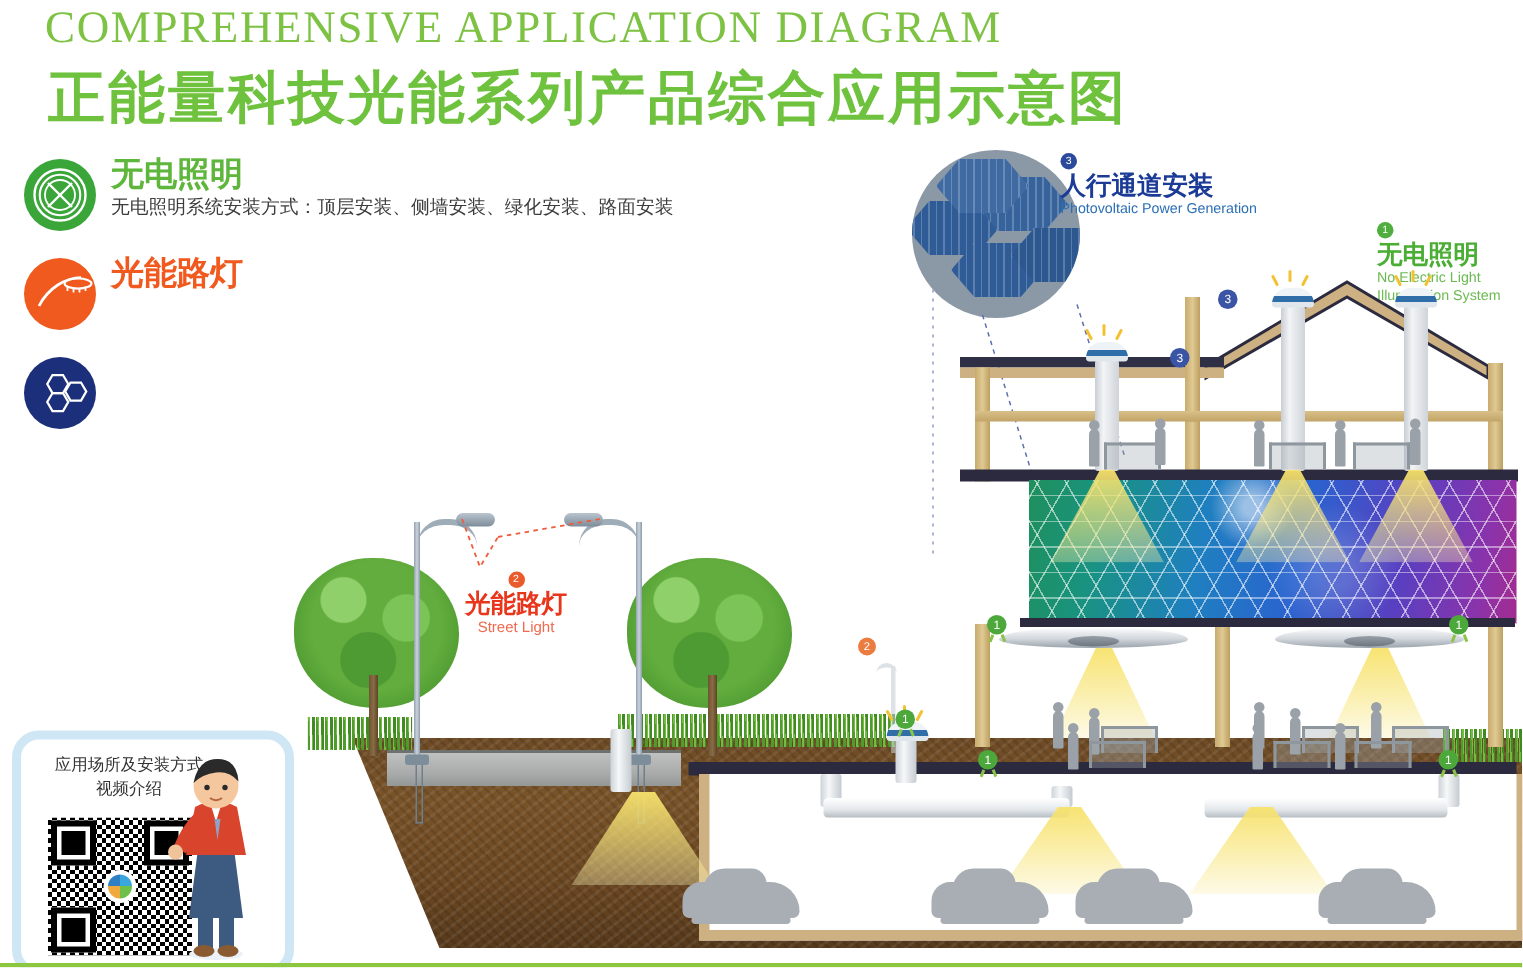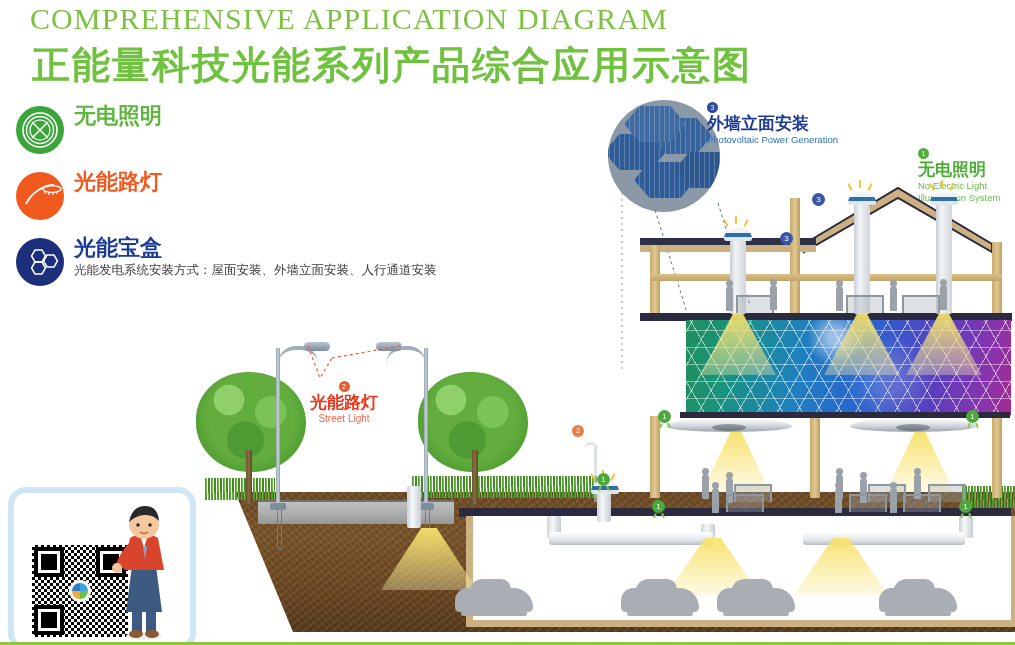--- a/index.html
+++ b/index.html
@@ -367,20 +367,21 @@
         <svg viewBox="0 0 48 48" width="48" height="48" aria-hidden="true">
           <circle cx="24" cy="24" r="17" fill="none" stroke="#ffffff" stroke-width="1.6"></circle>
           <circle cx="24" cy="24" r="13.5" fill="none" stroke="#ffffff" stroke-width="1.4"></circle>
           <circle cx="24" cy="24" r="10" fill="none" stroke="#ffffff" stroke-width="1.2"></circle>
           <line x1="16" y1="16" x2="32" y2="32" stroke="#ffffff" stroke-width="1.6"></line>
           <line x1="32" y1="16" x2="16" y2="32" stroke="#ffffff" stroke-width="1.6"></line>
         </svg>
       </div>
       <div class="legend-body">
         <div class="legend-title">无电照明</div>
+        <div class="legend-desc">无电照明系统安装方式：顶层安装、侧墙安装、绿化安装、路面安装</div>
       </div>
     </div>
 
     <div class="legend-row lg-orange">
       <div class="legend-icon" style="background:#f05a1e;">
         <svg viewBox="0 0 48 48" width="48" height="48" aria-hidden="true">
           <path d="M10 32 C16 20 28 13 38 13" fill="none" stroke="#ffffff" stroke-width="1.8"></path>
           <ellipse cx="36" cy="17" rx="9" ry="3.4" fill="none" stroke="#ffffff" stroke-width="1.4"></ellipse>
           <line x1="29" y1="19" x2="29" y2="22" stroke="#ffffff" stroke-width="1.2"></line>
           <line x1="33" y1="20" x2="33" y2="23" stroke="#ffffff" stroke-width="1.2"></line>
@@ -396,44 +397,40 @@
     <div class="legend-row lg-blue">
       <div class="legend-icon" style="background:#1c2f7a;">
         <svg viewBox="0 0 48 48" width="48" height="48" aria-hidden="true">
           <g fill="none" stroke="#ffffff" stroke-width="1.5">
             <polygon points="19,12 26,12 29.5,18 26,24 19,24 15.5,18"></polygon>
             <polygon points="31,17 38,17 41.5,23 38,29 31,29 27.5,23"></polygon>
             <polygon points="19,24 26,24 29.5,30 26,36 19,36 15.5,30"></polygon>
           </g>
         </svg>
       </div>
-      <div class="legend-body">
-        <div class="legend-title">光能宝盒</div>
-        <div class="legend-desc">光能发电系统安装方式：屋面安装、外墙立面安装、人行通道安装</div>
-      </div>
     </div>
   </div>
 
   <div id="pv-circle">
     <div class="pv-hex" style="left:-4px;  top:34px;"></div>
     <div class="pv-hex" style="left:26px;  top:62px;"></div>
     <div class="pv-hex" style="left:42px;  top:18px; background:#37639c;"></div>
     <div class="pv-hex" style="left:66px;  top:52px; background:#2c588f;"></div>
     <div class="pv-hex" style="left:16px;  top:6px;  background:#3f6ba2;"></div>
   </div>
 
   <svg style="position:absolute;left:600px;top:185px;width:200px;height:230px;">
     <line x1="55" y1="25" x2="108" y2="195" stroke="#5d6fae" stroke-width="1" stroke-dasharray="3 3"></line>
     <line x1="118" y1="18" x2="150" y2="120" stroke="#5d6fae" stroke-width="1" stroke-dasharray="3 3"></line>
     <line x1="22" y1="8" x2="22" y2="185" stroke="#8e9bc5" stroke-width="1" stroke-dasharray="2 4"></line>
   </svg>
 
   <div class="callout" id="callout-pv">
     <div class="badge-num">3</div>
-    <div class="cl-cn">外墙立面安装</div>
+    <div class="cl-cn">人行通道安装</div>
     <div class="cl-en">Photovoltaic Power Generation</div>
   </div>
 
   <div class="callout" id="callout-nolight">
     <div class="badge-num">1</div>
     <div class="cl-cn">无电照明</div>
     <div class="cl-en">No Electric Light</div>
     <div class="cl-en">Illumination System</div>
   </div>
 
@@ -601,20 +598,24 @@
   <div class="bnum b1" style="position:absolute;left:959px;top:500px;">1</div>
 
   <div class="person" style="left:712px; top:488px;"></div>
   <div class="desk" style="left:726px; top:494px;"></div>
   <div class="person" style="left:835px; top:488px;"></div>
   <div class="desk" style="left:849px; top:494px;"></div>
   <div class="person" style="left:890px; top:488px;"></div>
   <div class="desk" style="left:903px; top:494px;"></div>
 
   <div id="qr-card">
+    <div id="qr-text">
+      <div>应用场所及安装方式</div>
+      <div>视频介绍</div>
+    </div>
     <div id="qr-code">
       <div class="qr-eye" style="left:2px;  top:2px;">
           <i></i>
         </div>
       <div class="qr-eye" style="right:2px; top:2px;">
           <i></i>
         </div>
       <div class="qr-eye" style="left:2px;  bottom:2px;">
           <i></i>
         </div>

